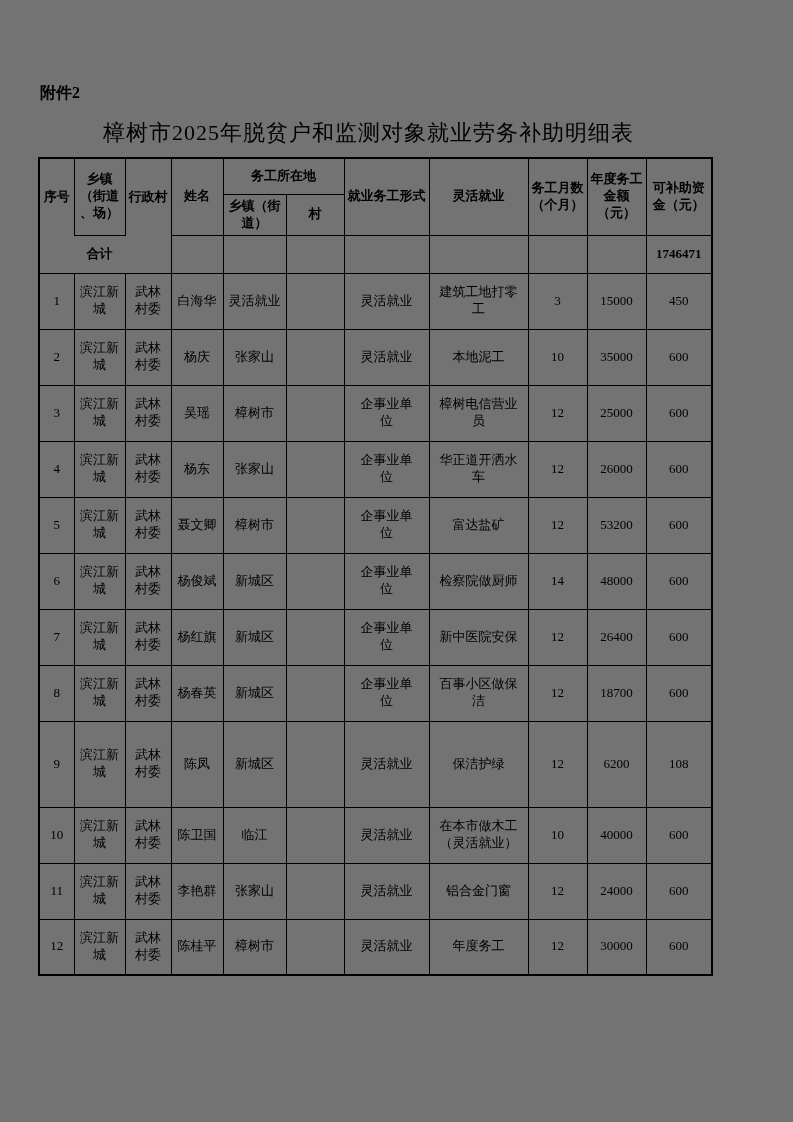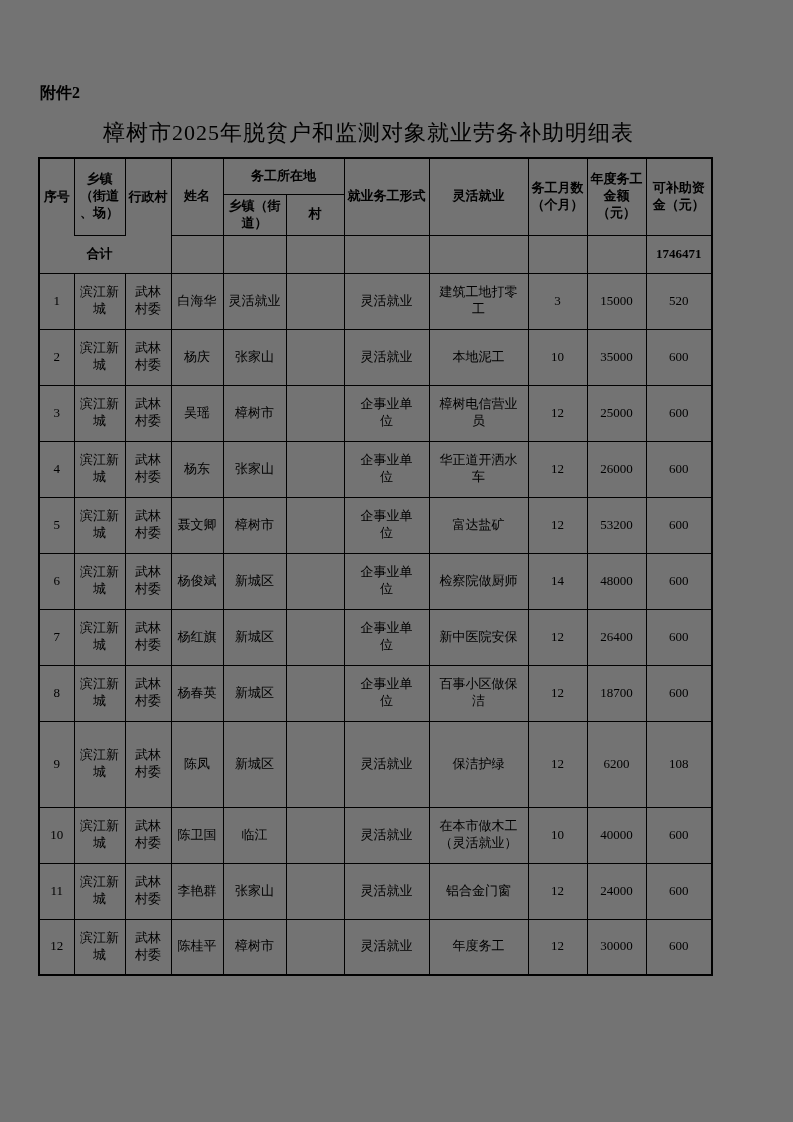--- a/index.html
+++ b/index.html
@@ -138,21 +138,21 @@
           <td>武林
 村委</td>
           <td>白海华</td>
           <td>灵活就业</td>
           <td></td>
           <td>灵活就业</td>
           <td>建筑工地打零
 工</td>
           <td>3</td>
           <td>15000</td>
-          <td>520</td>
+          <td>450</td>
         </tr>
         <tr>
           <td>2</td>
           <td>滨江新
 城</td>
           <td>武林
 村委</td>
           <td>杨庆</td>
           <td>张家山</td>
           <td></td>

